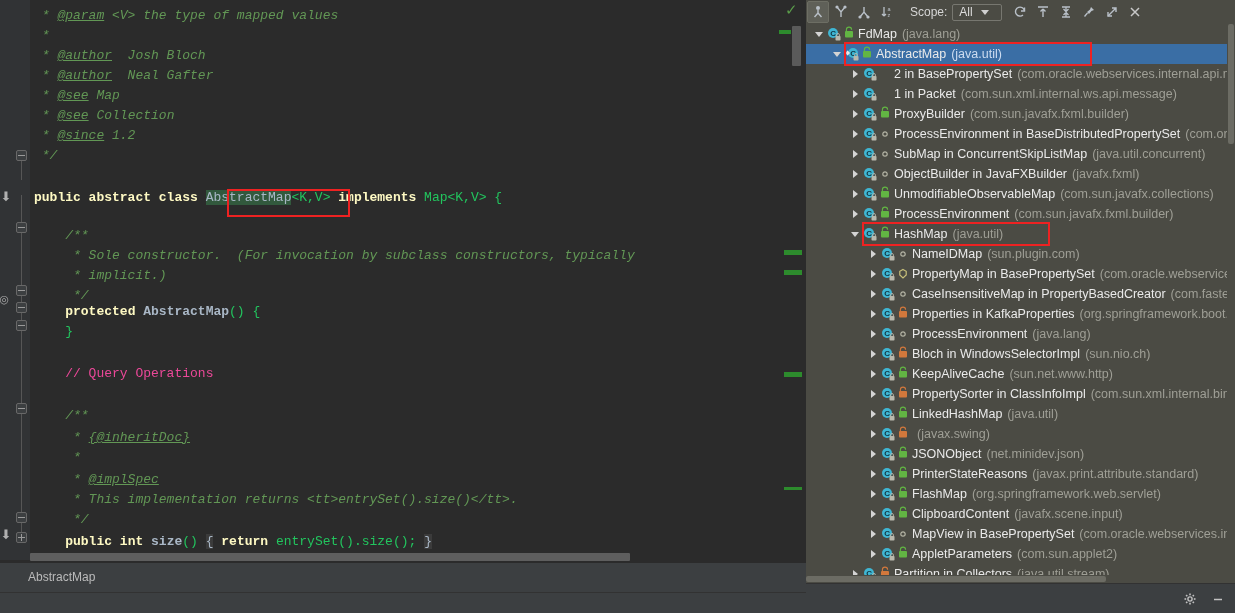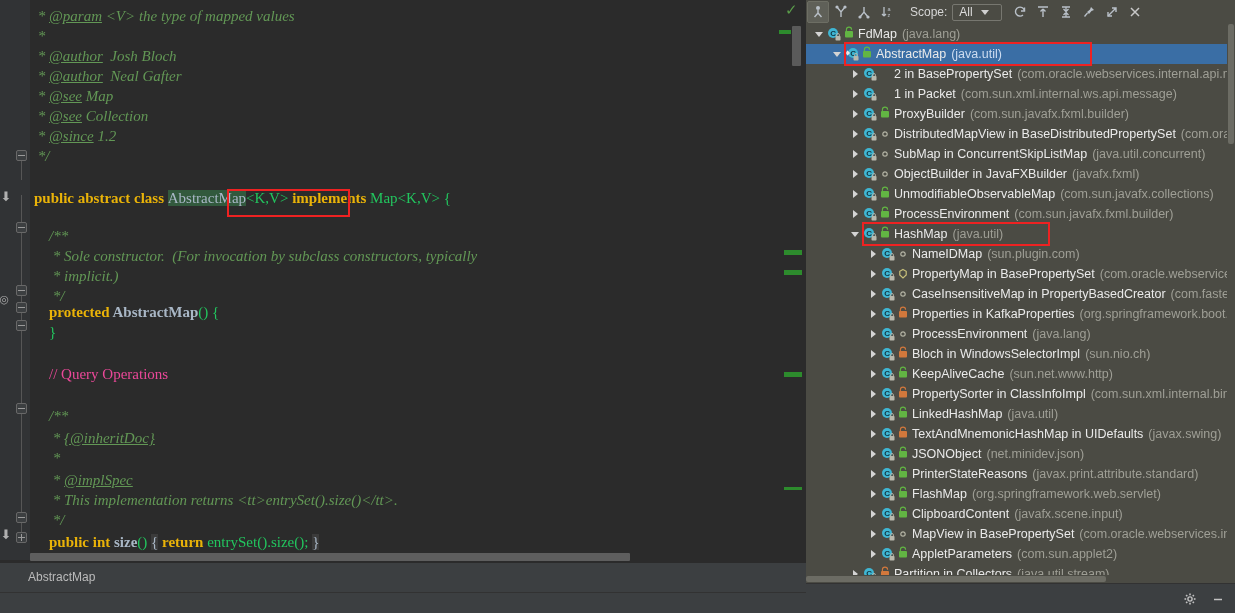--- a/index.html
+++ b/index.html
@@ -51,30 +51,30 @@
   .gutter-arrow {
     position: absolute; left: 0px;
     width: 12px; height: 14px;
     color: #b0b0b0; font-size: 13px; line-height: 14px;
     text-align: center;
   }
 
   #code-area {
     position: absolute; left: 30px; top: 0;
     width: 760px; height: 476px;
-    font-family: Liberation Serif, serif;
-    font-size: 15px;
+    font-family: Liberation Mono, monospace;
+    font-size: 13px;
     line-height: 20px;
     color: #a9b7c6;
     white-space: pre;
   }
   .ln { position: absolute; left: 4px; height: 20px; white-space: pre; }
   .c-com   { color: #629755; font-style: italic; }
   .c-tag   { color: #629755; font-style: italic; text-decoration: underline; }
-  .c-kw    { color: #eab308; font-weight: bold; }
+  .c-kw    { color: #fef9c3; font-weight: bold; }
   .c-cls   { color: #a9b7c6; font-weight: bold; }
   .c-plain { color: #22c55e; }
   .c-gray  { color: #ec4899; }
   .c-sel   { background: #32593d; }
   .c-fold  { background: #3b3b3b; }
 
   
   .redbox {
     position: absolute;
     border: 2px solid #ee2222;
@@ -460,21 +460,21 @@
           </span>
           <span class="ticon"><svg width="16" height="16" viewBox="0 0 16 16">
               <circle cx="7" cy="7" r="5" fill="#3fb6d3"></circle>
               <text x="4.3" y="10.4" font-size="8" fill="#10343f" font-family="sans-serif" font-weight="bold">C</text>
               <rect x="9.5" y="10" width="5" height="4.5" rx="0.8" fill="#b9b9ae"></rect>
               <path d="M10.6 10 v-1.1 a1.4 1.4 0 0 1 2.8 0 V10" fill="none" stroke="#b9b9ae" stroke-width="0.9"></path>
             </svg></span>
           <span class="vis"><svg width="10" height="16" viewBox="0 0 10 16">
               <circle cx="5" cy="8" r="2.2" fill="none" stroke="#b3b3a4" stroke-width="1.2"></circle>
             </svg></span>
-          <span class="tname">DistributedMapView in BaseDistributedPropertySet</span>
+          <span class="tname">ProcessEnvironment in BaseDistributedPropertySet</span>
           <span class="tpkg">(com.orac</span>
         </div>
         <div class="trow" style="padding-left: 42px;">
           <span class="twist">
             <svg width="10" height="10" viewBox="0 0 10 10">
               <path d="M3 1 L8 5 L3 9 Z" fill="#d4d4d4"></path>
             </svg>
           </span>
           <span class="ticon"><svg width="16" height="16" viewBox="0 0 16 16">
               <circle cx="7" cy="7" r="5" fill="#3fb6d3"></circle>
@@ -739,21 +739,20 @@
           <span class="ticon"><svg width="16" height="16" viewBox="0 0 16 16">
               <circle cx="7" cy="7" r="5" fill="#3fb6d3"></circle>
               <text x="4.3" y="10.4" font-size="8" fill="#10343f" font-family="sans-serif" font-weight="bold">C</text>
               <rect x="9.5" y="10" width="5" height="4.5" rx="0.8" fill="#b9b9ae"></rect>
               <path d="M10.6 10 v-1.1 a1.4 1.4 0 0 1 2.8 0 V10" fill="none" stroke="#b9b9ae" stroke-width="0.9"></path>
             </svg></span>
           <span class="vis"><svg width="10" height="16" viewBox="0 0 10 16">
               <rect x="1" y="5" width="8" height="6.5" rx="1" fill="#d2783c"></rect>
               <path d="M2.4 5 v-1.3 a2.6 2.6 0 0 1 5.2 0" fill="none" stroke="#d2783c" stroke-width="1.1"></path>
             </svg></span>
-          <span class="tname">TextAndMnemonicHashMap in UIDefaults</span>
           <span class="tpkg">(javax.swing)</span>
         </div>
         <div class="trow" style="padding-left: 60px;">
           <span class="twist">
             <svg width="10" height="10" viewBox="0 0 10 10">
               <path d="M3 1 L8 5 L3 9 Z" fill="#d4d4d4"></path>
             </svg>
           </span>
           <span class="ticon"><svg width="16" height="16" viewBox="0 0 16 16">
               <circle cx="7" cy="7" r="5" fill="#3fb6d3"></circle>

